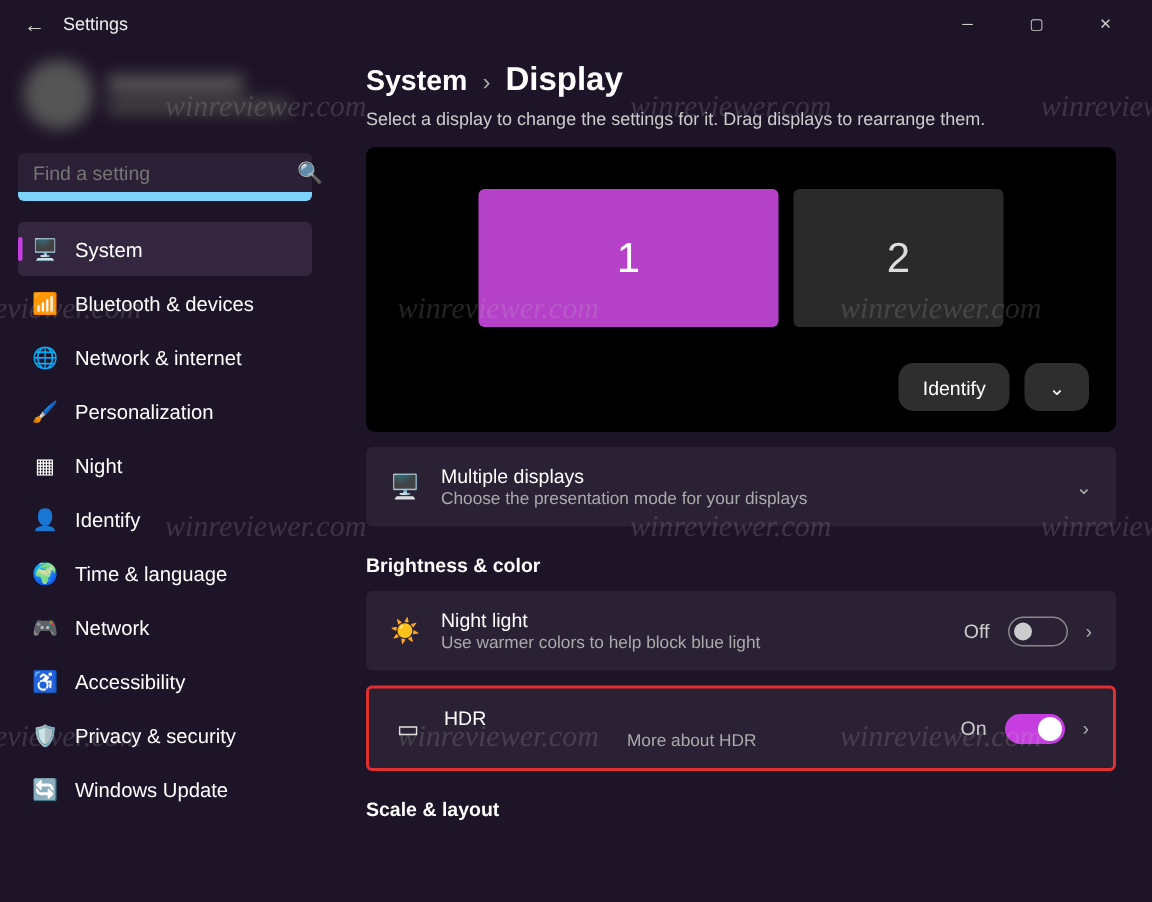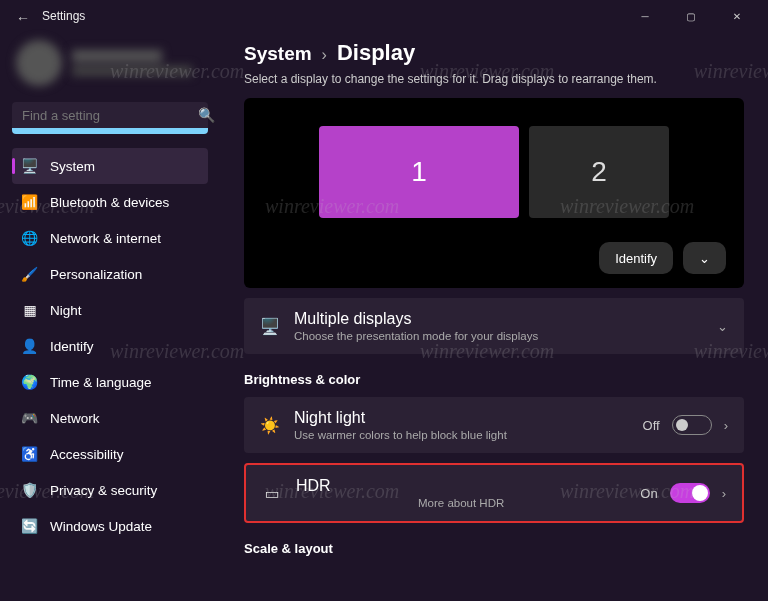--- a/index.html
+++ b/index.html
@@ -33,21 +33,21 @@
 .monitors { display: flex; gap: 10px; justify-content: center; align-items: stretch; height: 120px; padding: 10px 0 18px; }
 .mon { border-radius: 4px; display: flex; align-items: center; justify-content: center; font-size: 28px; font-weight: 300; }
 .mon.active { background: #b541c9; color: #fff; width: 200px; }
 .mon.inactive { background: #2a2a2a; color: #ddd; width: 140px; }
 .panel-buttons { display: flex; justify-content: flex-end; gap: 10px; margin-top: 6px; }
 .pbtn { background: #2e2e2e; color: #fff; border: none; border-radius: 10px; height: 32px; padding: 0 16px; font-size: 13px; display: flex; align-items: center; gap: 8px; }
 .card { background: #2b2134; border-radius: 4px; padding: 12px 16px; display: flex; align-items: center; gap: 14px; margin-top: 10px; }
 .card.highlight { border: 2px solid #e03030; }
 .card .cicon { width: 20px; color: #ddd; font-size: 16px; text-align: center; }
 .card .ctext { flex: 1; }
-.card .ctitle { font-size: 16px; color: #fff; }
+.card .ctitle { font-size: 13px; color: #fff; }
 .card .csub { font-size: 11.5px; color: #aaa; margin-top: 2px; }
 .card .caction { display: flex; align-items: center; gap: 12px; color: #ccc; font-size: 13px; }
 .toggle { width: 40px; height: 20px; border-radius: 10px; position: relative; }
 .toggle.off { border: 1px solid #888; background: transparent; }
 .toggle.off::after { content: ""; position: absolute; left: 3px; top: 3px; width: 12px; height: 12px; background: #ccc; border-radius: 50%; }
 .toggle.on { background: #c73ee0; }
 .toggle.on::after { content: ""; position: absolute; right: 2px; top: 2px; width: 16px; height: 16px; background: #fff; border-radius: 50%; }
 .chevron { color: #aaa; font-size: 13px; }
 .section-head { font-size: 13px; font-weight: 600; color: #fff; margin-top: 18px; margin-bottom: 2px; }
 .link { color: #c98edb; text-align: center; }

